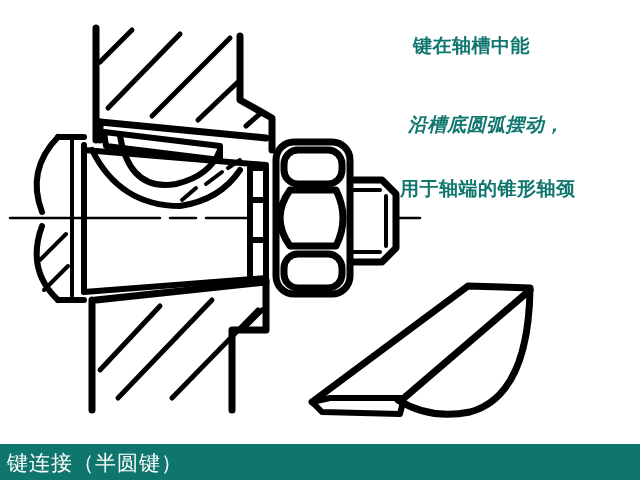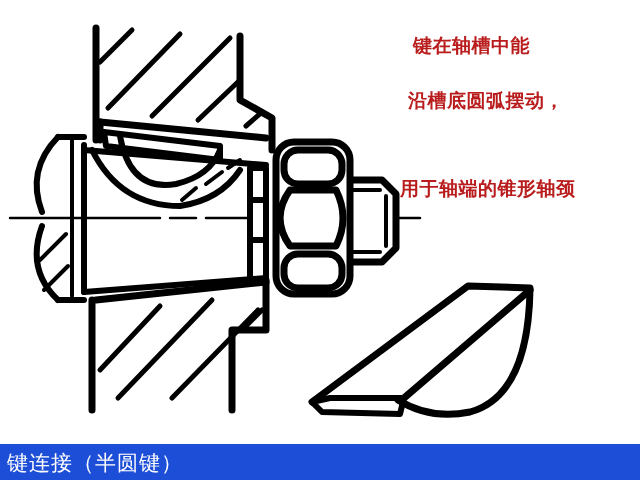--- a/index.html
+++ b/index.html
@@ -1,21 +1,21 @@
 <!DOCTYPE html>
 <html><head>
   <meta charset="utf-8">
   <style>
     html, body { margin:0; padding:0; }
     body { width:640px; height:480px; background:#ffffff; position:relative; overflow:hidden;
       font-family:"DejaVu Sans", sans-serif; }
     .drawing { position:absolute; left:0; top:0; width:640px; height:440px; }
-    .label { position:absolute; color:#b91c1c; font-weight:bold; font-size:19px; white-space:nowrap;
+    .label { position:absolute; color:#0f766e; font-weight:bold; font-size:19px; white-space:nowrap;
       font-family:"DejaVu Sans", sans-serif; letter-spacing:0.5px; }
-    .footer { position:absolute; left:0; top:444px; width:640px; height:36px; background:#1d4ed8; }
+    .footer { position:absolute; left:0; top:444px; width:640px; height:36px; background:#0f766e; }
     .footer-title { position:absolute; left:7px; top:5px; color:#ffffff; font-size:21px;
       font-family:"DejaVu Sans", sans-serif; letter-spacing:1px; }
   </style>
 </head>
 <body>
 
 <div class="drawing">
   <svg width="640" height="440" viewBox="0 0 640 440" xmlns="http://www.w3.org/2000/svg" fill="none" stroke="#000" stroke-linejoin="round" stroke-linecap="round">
 
     <g stroke-width="7">
@@ -100,18 +100,18 @@
     <g stroke-width="7">
       <path d="M312,402 L468,286 L530,288"></path>
       <path d="M530,290 L404,398"></path>
       <path d="M530,290 Q528,396 470,412 Q430,420 398,400"></path>
       <path d="M312,402 L322,412 L400,414 L404,398 L330,398 Z" stroke-width="6"></path>
     </g>
   </svg>
 </div>
 
 <div class="label" style="left:413px; top:33px;">键在轴槽中能</div>
-<div class="label" style="left:408px; top:88px;">沿槽底圆弧摆动，</div>
+<div class="label" style="left:408px; top:112px;font-style:italic;">沿槽底圆弧摆动，</div>
 <div class="label" style="left:400px; top:176px;">用于轴端的锥形轴颈</div>
 
 <div class="footer">
   <div class="footer-title">键连接（半圆键）</div>
 </div>
 
 </body></html>

